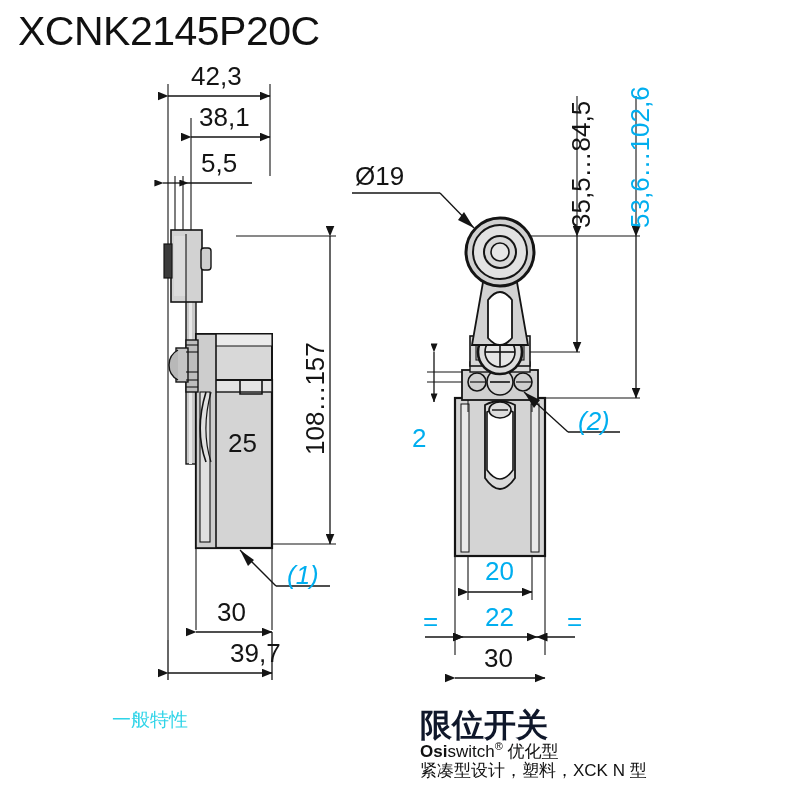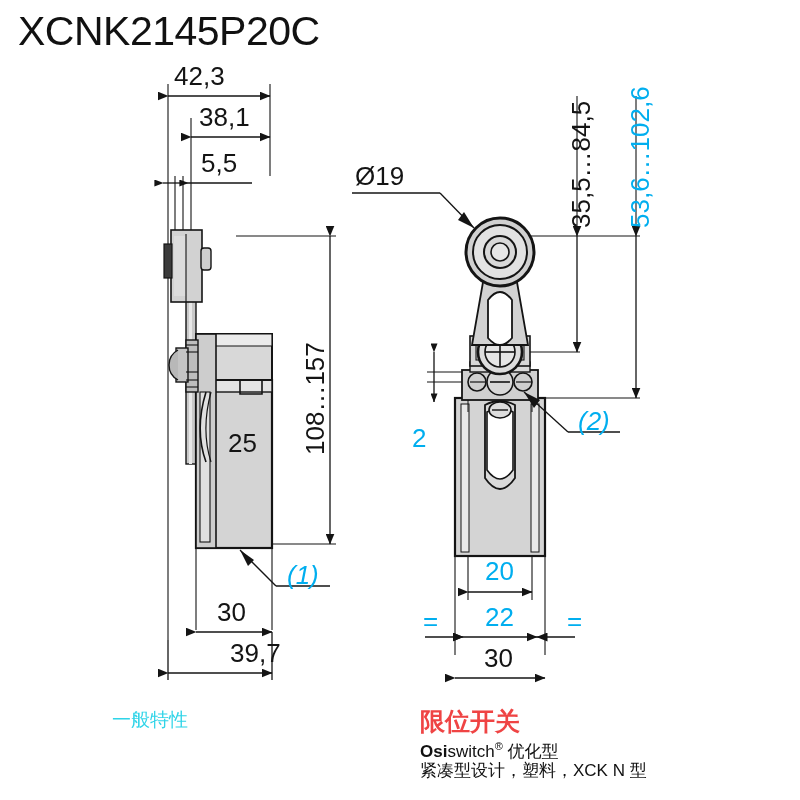--- a/index.html
+++ b/index.html
@@ -16,21 +16,21 @@
   }
   .dim{
     position:absolute;font-size:26px;color:#141414;white-space:nowrap;
     line-height:1;
   }
   .dim.cy{color:#00AEEF;}
   .dim.vert{transform-origin:left top;transform:rotate(-90deg);}
   .ital{font-style:italic;}
   .cap{position:absolute;white-space:nowrap;line-height:1.18;}
   .cap.cyan{color:#2fd4e8;font-size:19px;}
-  .cap.h1{font-size:25px;font-weight:bold;color:#ef4444;}
+  .cap.h1{font-size:32px;font-weight:bold;color:#0f172a;}
   .cap.h2{font-size:17px;color:#111;}
   .cap.h2 b{font-weight:bold;}
   .sup{font-size:11px;vertical-align:super;}
 </style>
 </head>
 <body>
 
 <div id="stage">
 
   <div class="ttl">XCNK2145P20C</div>
@@ -222,21 +222,21 @@
         <path d="M474,228 L458,220 L464,212 Z" fill="#141414" stroke="none"></path>
       </g>
       <g stroke-width="1.3">
         <line x1="524" y1="392" x2="568" y2="432"></line>
         <path d="M524,392 L540,400 L534,408 Z" fill="#141414" stroke="none"></path>
         <line x1="568" y1="432" x2="620" y2="432"></line>
       </g>
     </g>
   </svg>
 
-  <div class="dim" style="left:174px;top:63px;">42,3</div>
+  <div class="dim" style="left:191px;top:63px;">42,3</div>
   <div class="dim" style="left:199px;top:104px;">38,1</div>
   <div class="dim" style="left:201px;top:150px;">5,5</div>
   <div class="dim" style="left:228px;top:430px;">25</div>
   <div class="dim" style="left:217px;top:599px;">30</div>
   <div class="dim" style="left:186px;top:640px;margin-left:44px;">39,7</div>
   <div class="dim vert" style="left:302px;top:455px;">108…157</div>
   <div class="dim cy ital" style="left:287px;top:562px;">(1)</div>
 
   <div class="dim" style="left:355px;top:163px;">Ø19</div>
   <div class="dim vert" style="left:568px;top:228px;">35,5…84,5</div>

